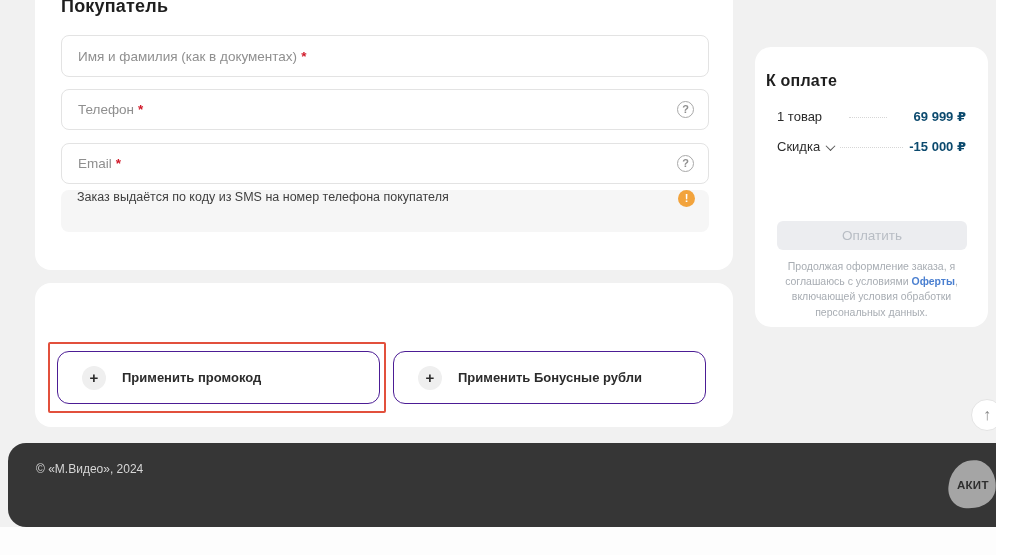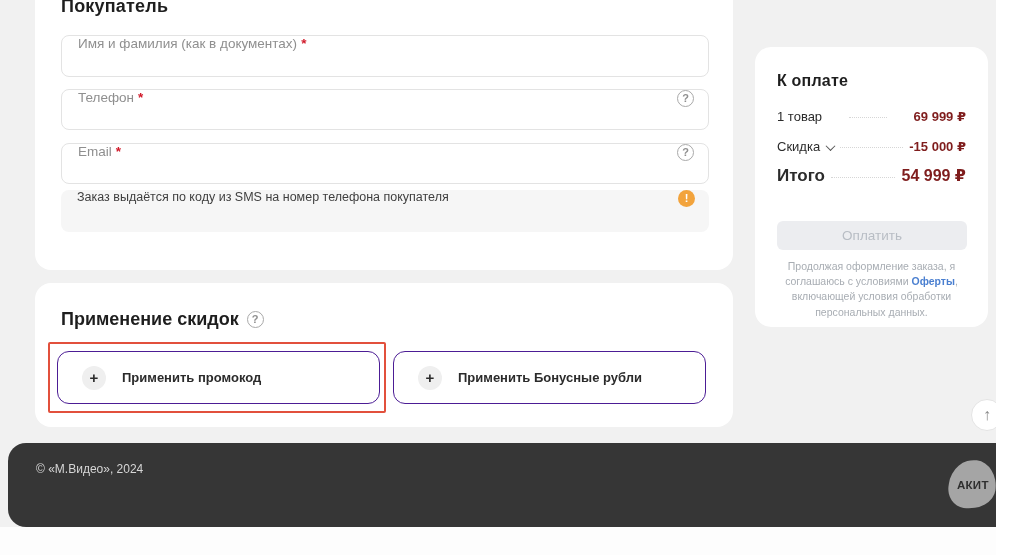--- a/index.html
+++ b/index.html
@@ -9,21 +9,21 @@
   .bg-gray { position:absolute; left:0; top:0; width:1024px; height:527px; background:#f1f1f1; }
 
   .card { position:absolute; background:#ffffff; border-radius:16px; }
 
   
   #customer-card { left:35px; top:-30px; width:698px; height:300px; }
   .section-title { position:absolute; left:26px; font-size:18px; font-weight:700; color:#1e1e1e; letter-spacing:.2px; }
   #customer-card .section-title { top:26px; }
   .input-field { position:absolute; left:26px; width:648px; height:42px;
     border:1px solid #e3e3e3; border-radius:8px; background:#fff;
-    display:flex; align-items:flex-start; padding:0 14px 0 16px; cursor:text; }
+    display:flex; align-items:center; padding:0 14px 0 16px; cursor:text; }
   .ph { font-size:13.5px; color:#8f8f8f; }
   .req { font-size:13.5px; color:#d11a2a; margin-left:4px; font-weight:700; }
   .spacer { flex:1; }
   .help-icon { width:17px; height:17px; border:1.4px solid #a9a9a9; border-radius:50%;
     color:#8f8f8f; display:flex; align-items:center; justify-content:center; flex:0 0 auto; cursor:pointer; }
   .help-icon::before { content:"?"; font-size:11px; font-weight:700; line-height:1; }
   .notice-bar { position:absolute; left:26px; top:220px; width:648px; height:42px;
     background:#f6f6f6; border-radius:8px; display:flex; align-items:flex-start; padding:0 14px 0 16px; }
   .notice-text { font-size:12.5px; color:#3f3f3f; }
   .warn-icon { width:17px; height:17px; border-radius:50%; background:#f2a33c; color:#ffffff;
@@ -41,25 +41,25 @@
   #bonus-btn { left:358px; width:313px; }
   .plus-icon { width:24px; height:24px; border-radius:50%; background:#efefef; color:#2b2b2b;
     display:flex; align-items:center; justify-content:center; flex:0 0 auto; }
   .plus-icon::before { content:"+"; font-size:15px; font-weight:700; line-height:1; }
   .apply-label { font-size:13px; font-weight:700; color:#2b2b2b; }
   #red-annotation { position:absolute; left:48px; top:342px; width:338px; height:71px;
     border:2px solid #e2503c; border-radius:2px; z-index:6; pointer-events:none; }
 
   
   #summary-card { left:755px; top:47px; width:233px; height:280px; }
-  #summary-card .section-title { top:25px; left:22px; font-size:16px; }
+  #summary-card .section-title { top:25px; left:11px; font-size:16px; }
   .sum-row { position:absolute; left:22px; right:22px; display:flex; align-items:baseline; }
   .sum-label { font-size:13px; font-weight:500; color:#2b2b2b; white-space:nowrap; }
   .sum-leader { flex:1; border-bottom:1px dotted #d6d6d6; margin:0 6px; transform:translateY(-3px); }
-  .sum-value { font-size:13px; font-weight:700; color:#7f1d1d; white-space:nowrap; }
+  .sum-value { font-size:13px; font-weight:700; color:#0c4a6e; white-space:nowrap; }
   .chevron-icon { width:7px; height:7px; border-right:1.6px solid #555; border-bottom:1.6px solid #555;
     transform:rotate(45deg) translate(-1px,-1px); display:inline-block; margin-left:7px; cursor:pointer; flex:0 0 auto; }
   .total .sum-label { font-size:17px; font-weight:700; }
   .total .sum-value { font-size:16px; font-weight:700; }
   #pay-btn { position:absolute; left:22px; top:174px; width:190px; height:29px;
     background:#ecedf0; color:#b8bdc4; border:none; border-radius:6px;
     font-size:13.5px; font-family:inherit; cursor:default; }
   .legal { position:absolute; left:18px; top:212px; width:197px; text-align:center;
     font-size:10.5px; line-height:1.45; color:#a8adb3; }
   .legal a { color:#4a7fd0; font-weight:700; text-decoration:none; cursor:pointer; }
@@ -111,24 +111,20 @@
     </div>
 
     <div class="notice-bar">
       <span class="notice-text">Заказ выдаётся по коду из SMS на номер телефона покупателя</span>
       <span class="spacer"></span>
       <span class="warn-icon"></span>
     </div>
   </section>
 
   <section class="card" id="discount-card">
-    <div class="title-row">
-      <span class="section-title-inline">Применение скидок</span>
-      <span class="help-icon"></span>
-    </div>
 
     <button class="apply-btn" id="promo-btn">
       <span class="plus-icon"></span>
       <span class="apply-label">Применить промокод</span>
     </button>
 
     <button class="apply-btn" id="bonus-btn">
       <span class="plus-icon"></span>
       <span class="apply-label">Применить Бонусные рубли</span>
     </button>
@@ -145,25 +141,20 @@
       <span class="sum-value">69 999 ₽</span>
     </div>
 
     <div class="sum-row" style="top:92px;">
       <span class="sum-label">Скидка</span>
       <span class="chevron-icon"></span>
       <span class="sum-leader"></span>
       <span class="sum-value">-15 000 ₽</span>
     </div>
 
-    <div class="sum-row total" style="top:119px;">
-      <span class="sum-label">Итого</span>
-      <span class="sum-leader"></span>
-      <span class="sum-value">54 999 ₽</span>
-    </div>
 
     <button id="pay-btn" disabled="">Оплатить</button>
 
     <p class="legal"><span>Продолжая оформление заказа, я соглашаюсь с условиями </span><a>Оферты</a><span>, включающей условия обработки персональных данных.</span></p>
   </aside>
 
   <div id="scroll-top">
     <span class="arrow-up-icon">↑</span>
   </div>
 

